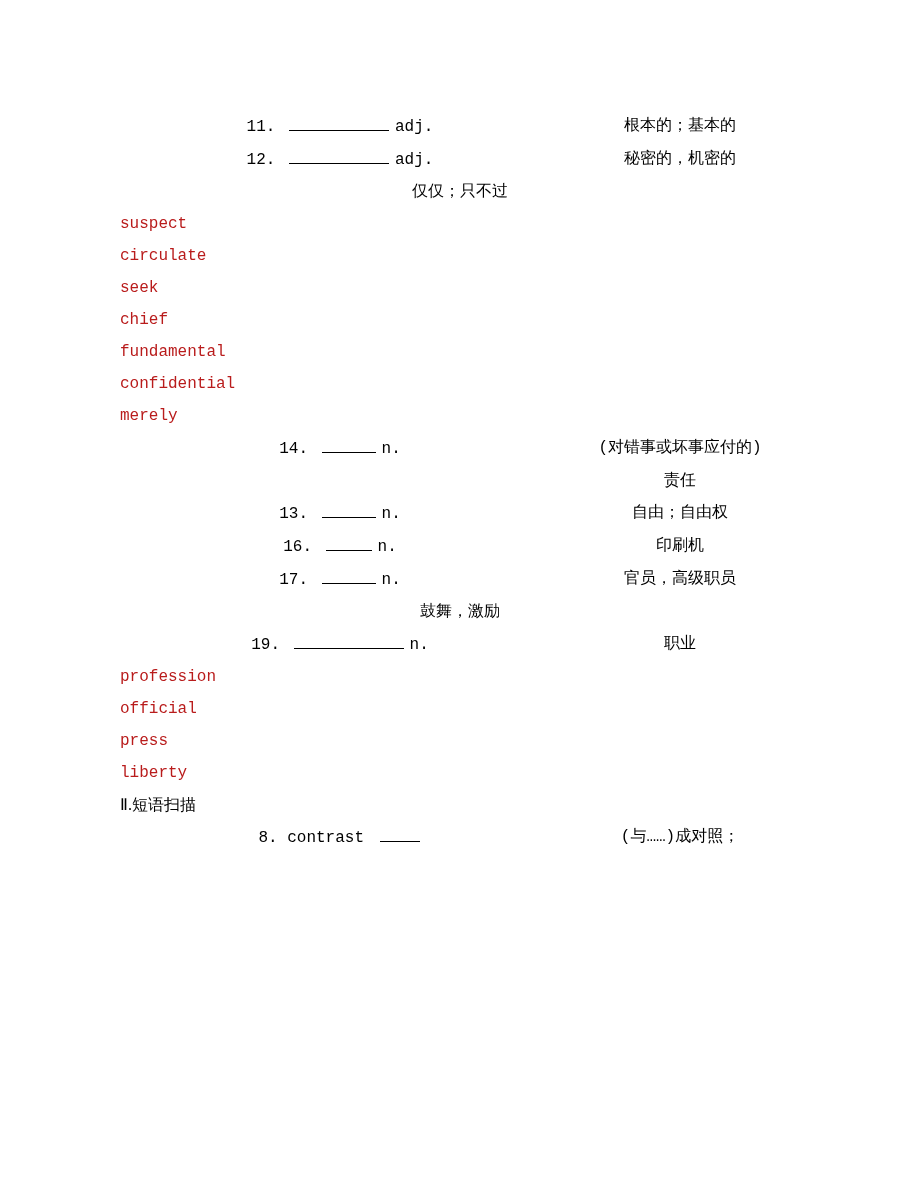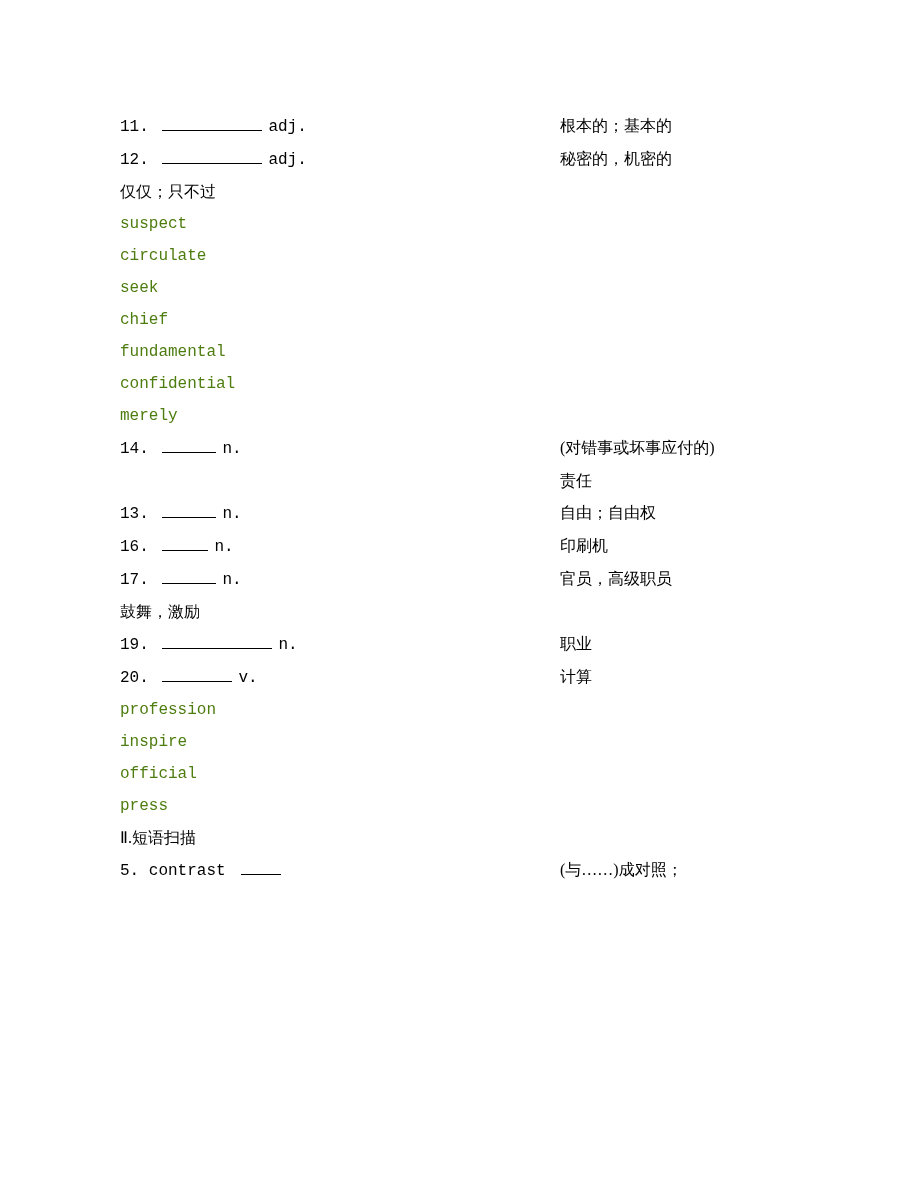--- a/index.html
+++ b/index.html
@@ -16,29 +16,31 @@
     font-size: 16px;
     color: #000;
     line-height: 2.0;
     width: 100%;
   }
   .mono {
     font-family: "Courier New", Courier, monospace;
   }
   .row {
     display: flex;
+    text-align: center;
   }
   .left {
     flex: 0 0 440px;
   }
   .right {
     flex: 1;
+    font-family: Liberation Mono, monospace;
   }
   .answer {
-    color: #4d7c0f;
+    color: #b91c1c;
     font-family: "Courier New", Courier, monospace;
   }
   .u-short {
     display: inline-block;
     border-bottom: 1px solid #000;
     height: 0.85em;
     vertical-align: baseline;
     width: 54px;
     margin: 0 6px 0 4px;
   }
@@ -150,34 +152,28 @@
     <div class="right">鼓舞，激励</div>
   </div>
 
   <div class="row">
     <div class="left">
       <span class="mono">19</span><span class="mono">. </span><span class="u-xlong"></span><span class="mono">n.</span>
     </div>
     <div class="right">职业</div>
   </div>
 
-  <div class="row">
-    <div class="left">
-      <span class="mono">20</span><span class="mono">. </span><span class="u-med"></span><span class="mono">v.</span>
-    </div>
-    <div class="right">计算</div>
-  </div>
 
   <div class="answer">profession</div>
-  <div class="answer">inspire</div>
   <div class="answer">official</div>
   <div class="answer">press</div>
+  <div class="answer">liberty</div>
 
   <div>Ⅱ.短语扫描</div>
 
   <div class="row">
     <div class="left">
-      <span class="mono">5. contrast </span><span class="u-inline"></span>
+      <span class="mono">8. contrast </span><span class="u-inline"></span>
     </div>
     <div class="right">(与……)成对照；</div>
   </div>
 
 </div>
 
 </body></html>

